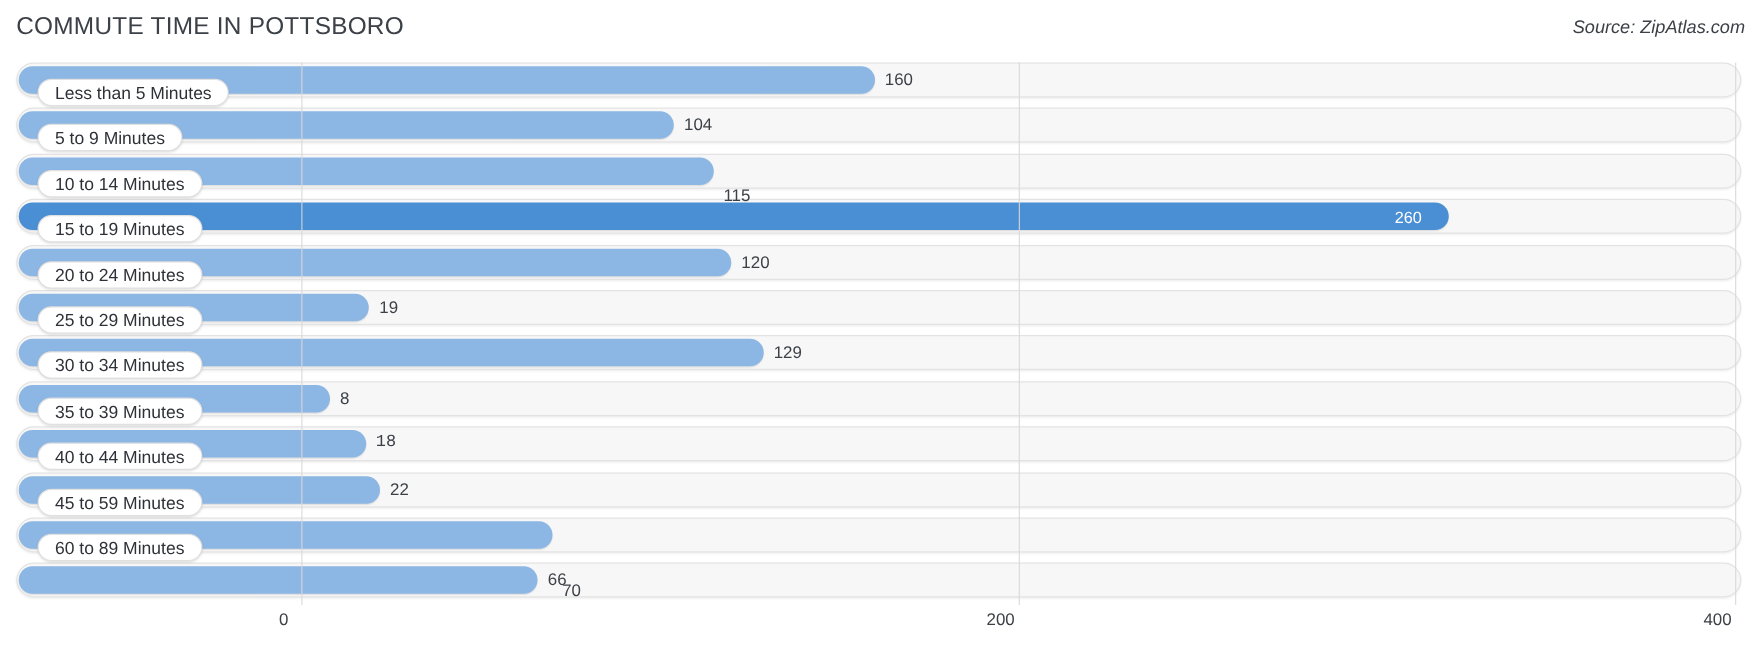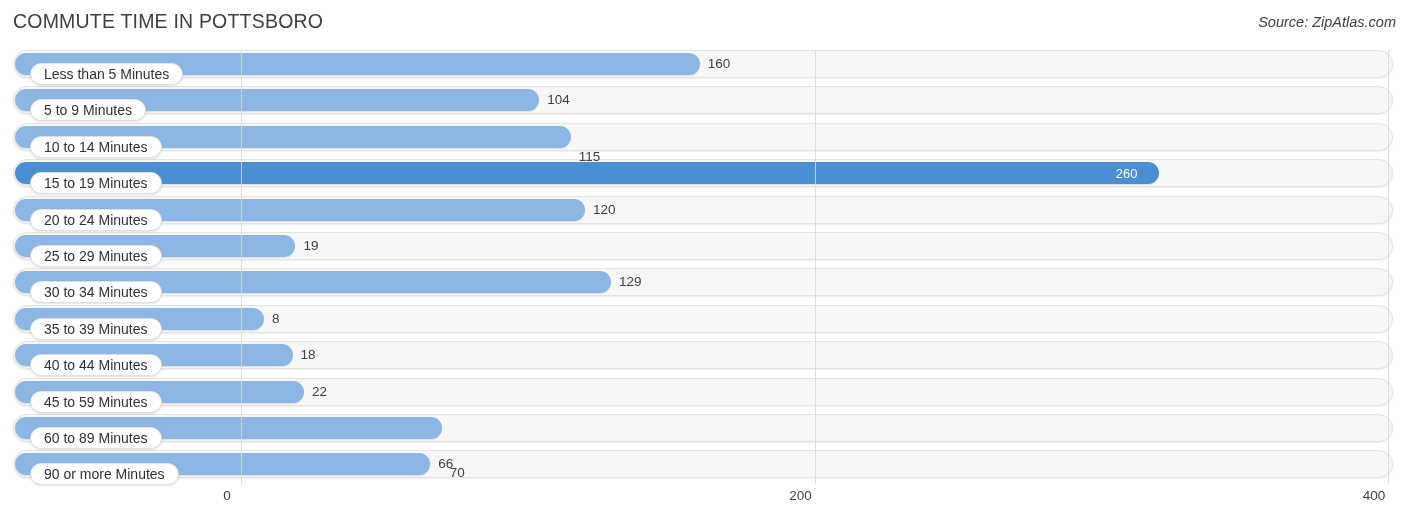--- a/index.html
+++ b/index.html
@@ -229,21 +229,21 @@
           <div class="track"></div>
           <div class="bar" style="width: 248.94px;"></div>
           <div class="value" style="left: 271.94px;">8</div>
           <div class="pill">
             <span class="pill-text">35 to 39 Minutes</span>
           </div>
         </div>
         <div class="row">
           <div class="track"></div>
           <div class="bar" style="width: 277.615px;"></div>
-          <div class="value" style="left: 300.615px;">18</div>
+          <div class="value" style="left: 300.615px; font-family: Liberation Mono, monospace;">18</div>
           <div class="pill">
             <span class="pill-text">40 to 44 Minutes</span>
           </div>
         </div>
         <div class="row">
           <div class="track"></div>
           <div class="bar" style="width: 289.085px;"></div>
           <div class="value" style="left: 312.085px; text-align: center;">22</div>
           <div class="pill">
             <span class="pill-text">45 to 59 Minutes</span>
@@ -254,23 +254,20 @@
           <div class="bar" style="width: 426.725px;"></div>
           <div class="value" style="left: 449.725px; margin-top: 45px;">70</div>
           <div class="pill">
             <span class="pill-text">60 to 89 Minutes</span>
           </div>
         </div>
         <div class="row">
           <div class="track"></div>
           <div class="bar" style="width: 415.255px;"></div>
           <div class="value" style="left: 438.255px;">66</div>
-          <div class="pill">
-            <span class="pill-text">90 or more Minutes</span>
-          </div>
         </div>
       </div>
   </div>
 
   <div class="axis" id="axis">
       <div class="tick-label" style="left: 227px;">0</div>
       <div class="tick-label" style="left: 800.5px;">200</div>
       <div class="tick-label" style="left: 1374px;">400</div>
     </div>
 

